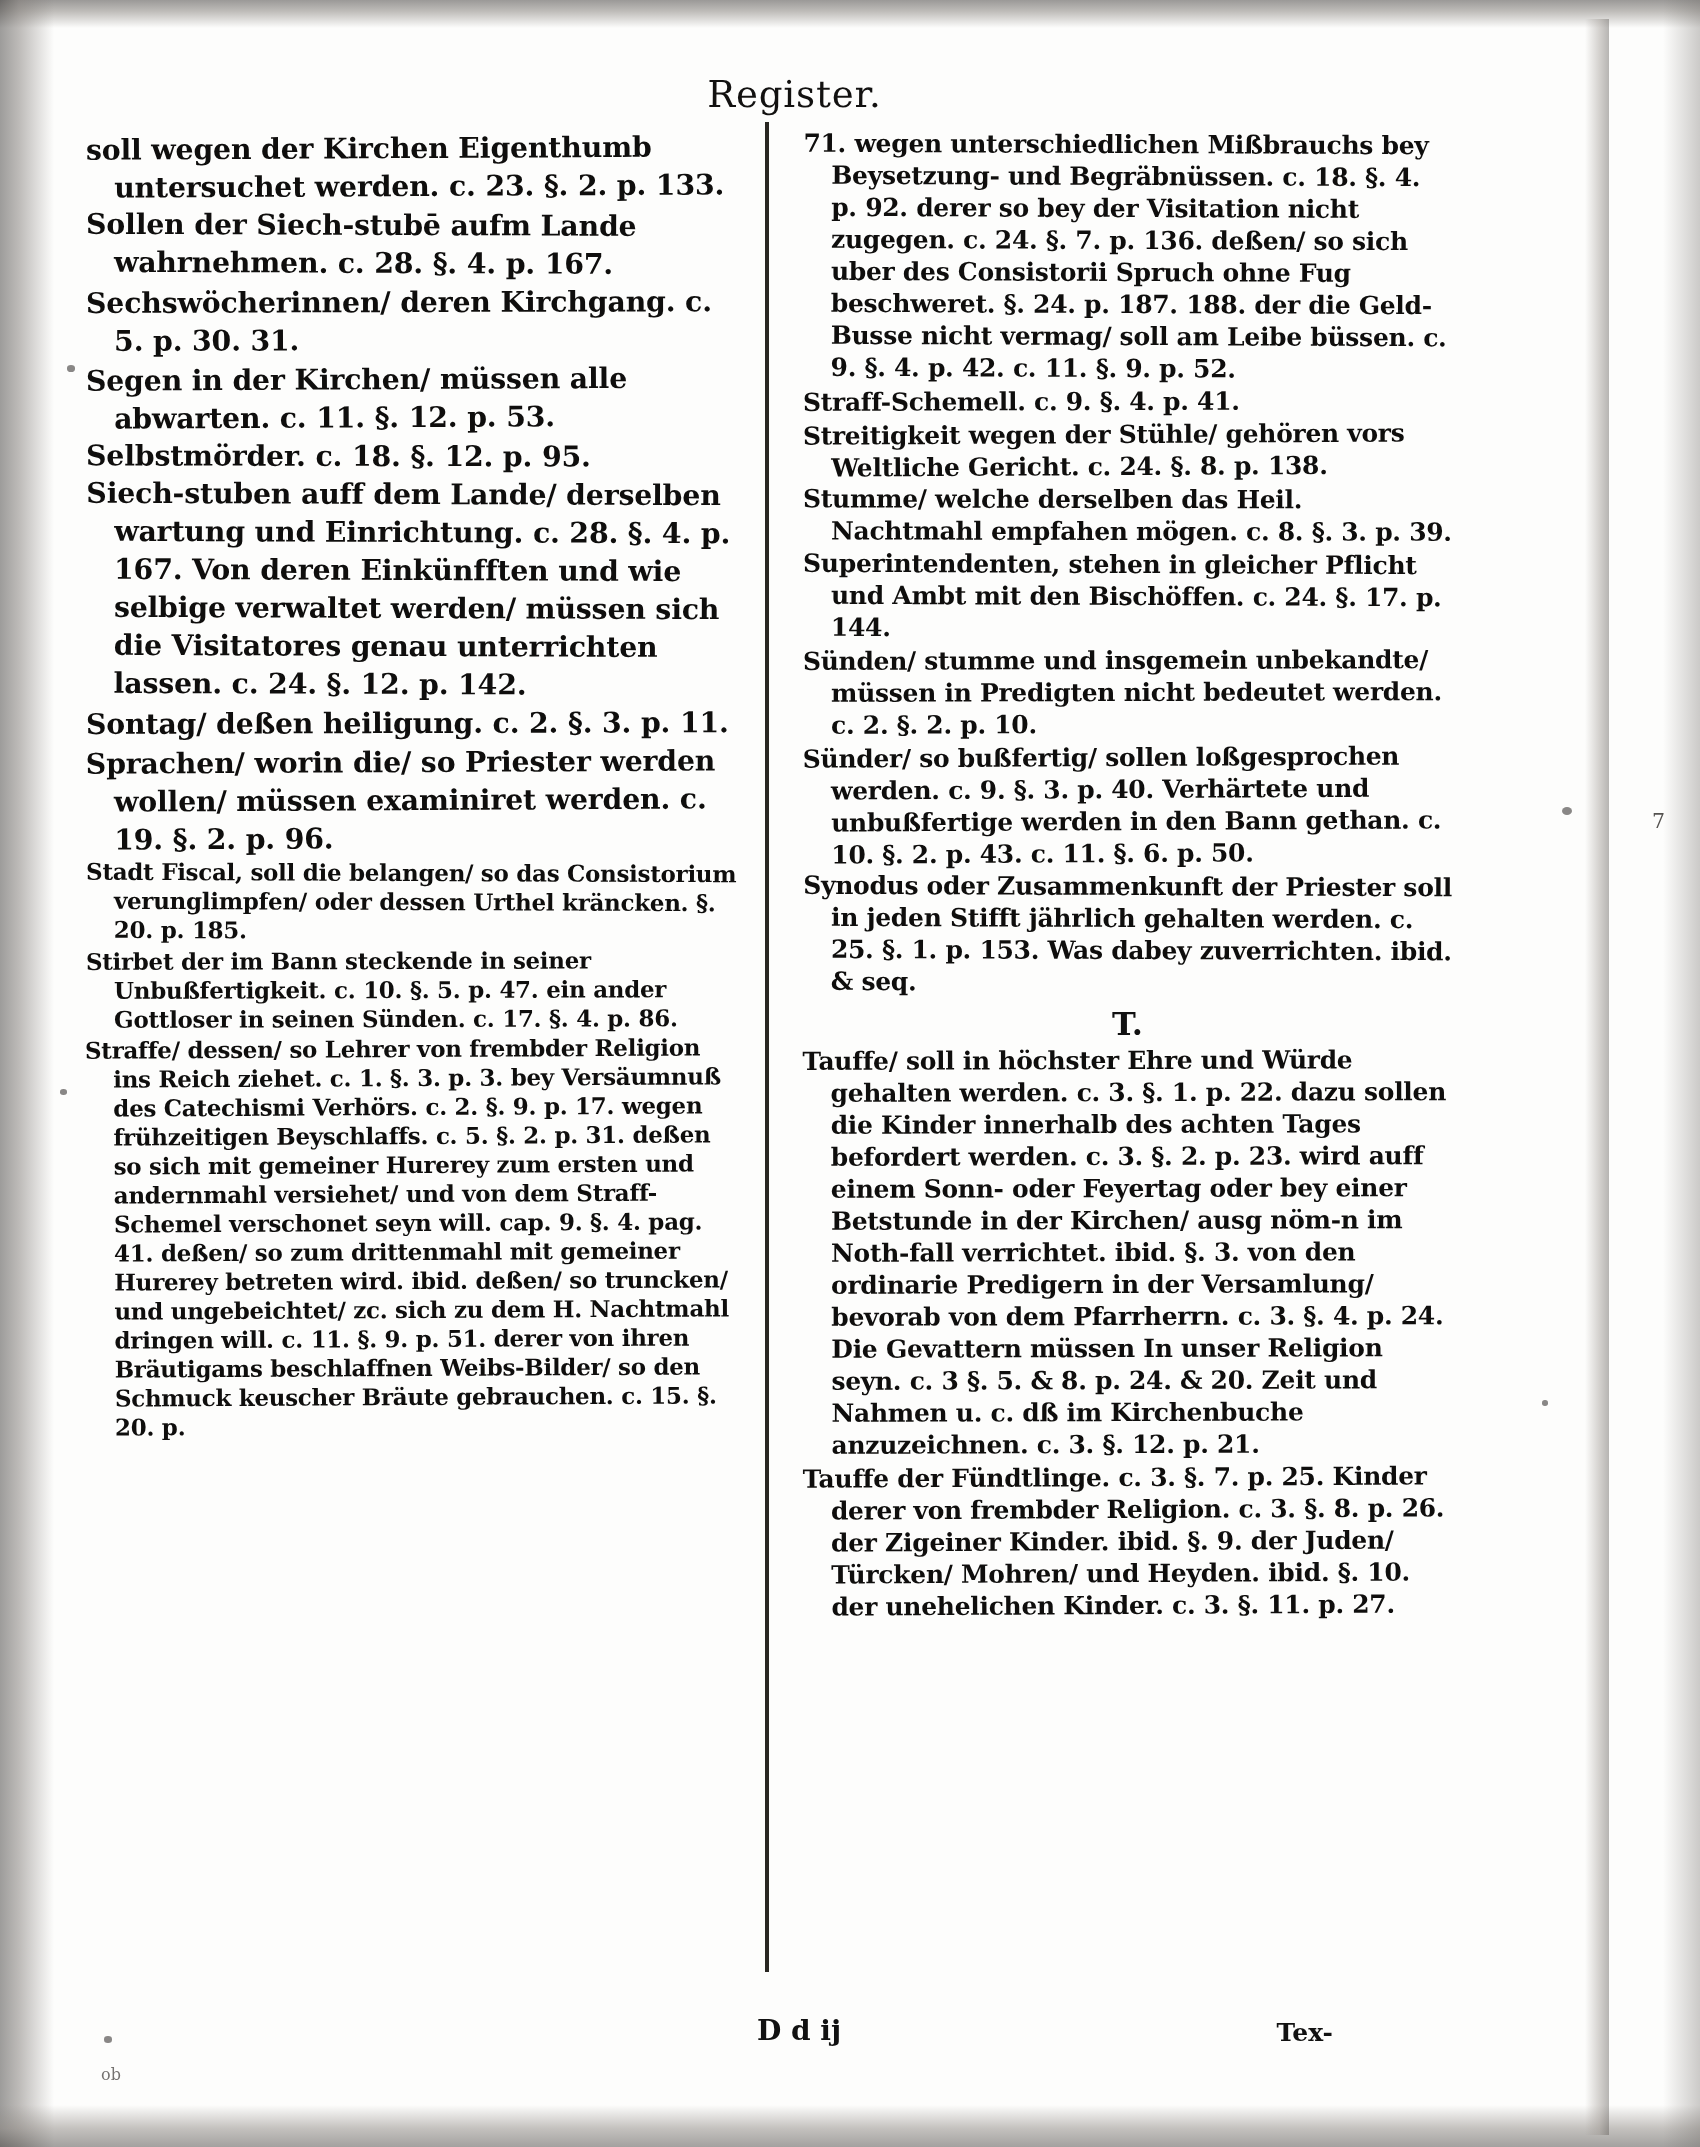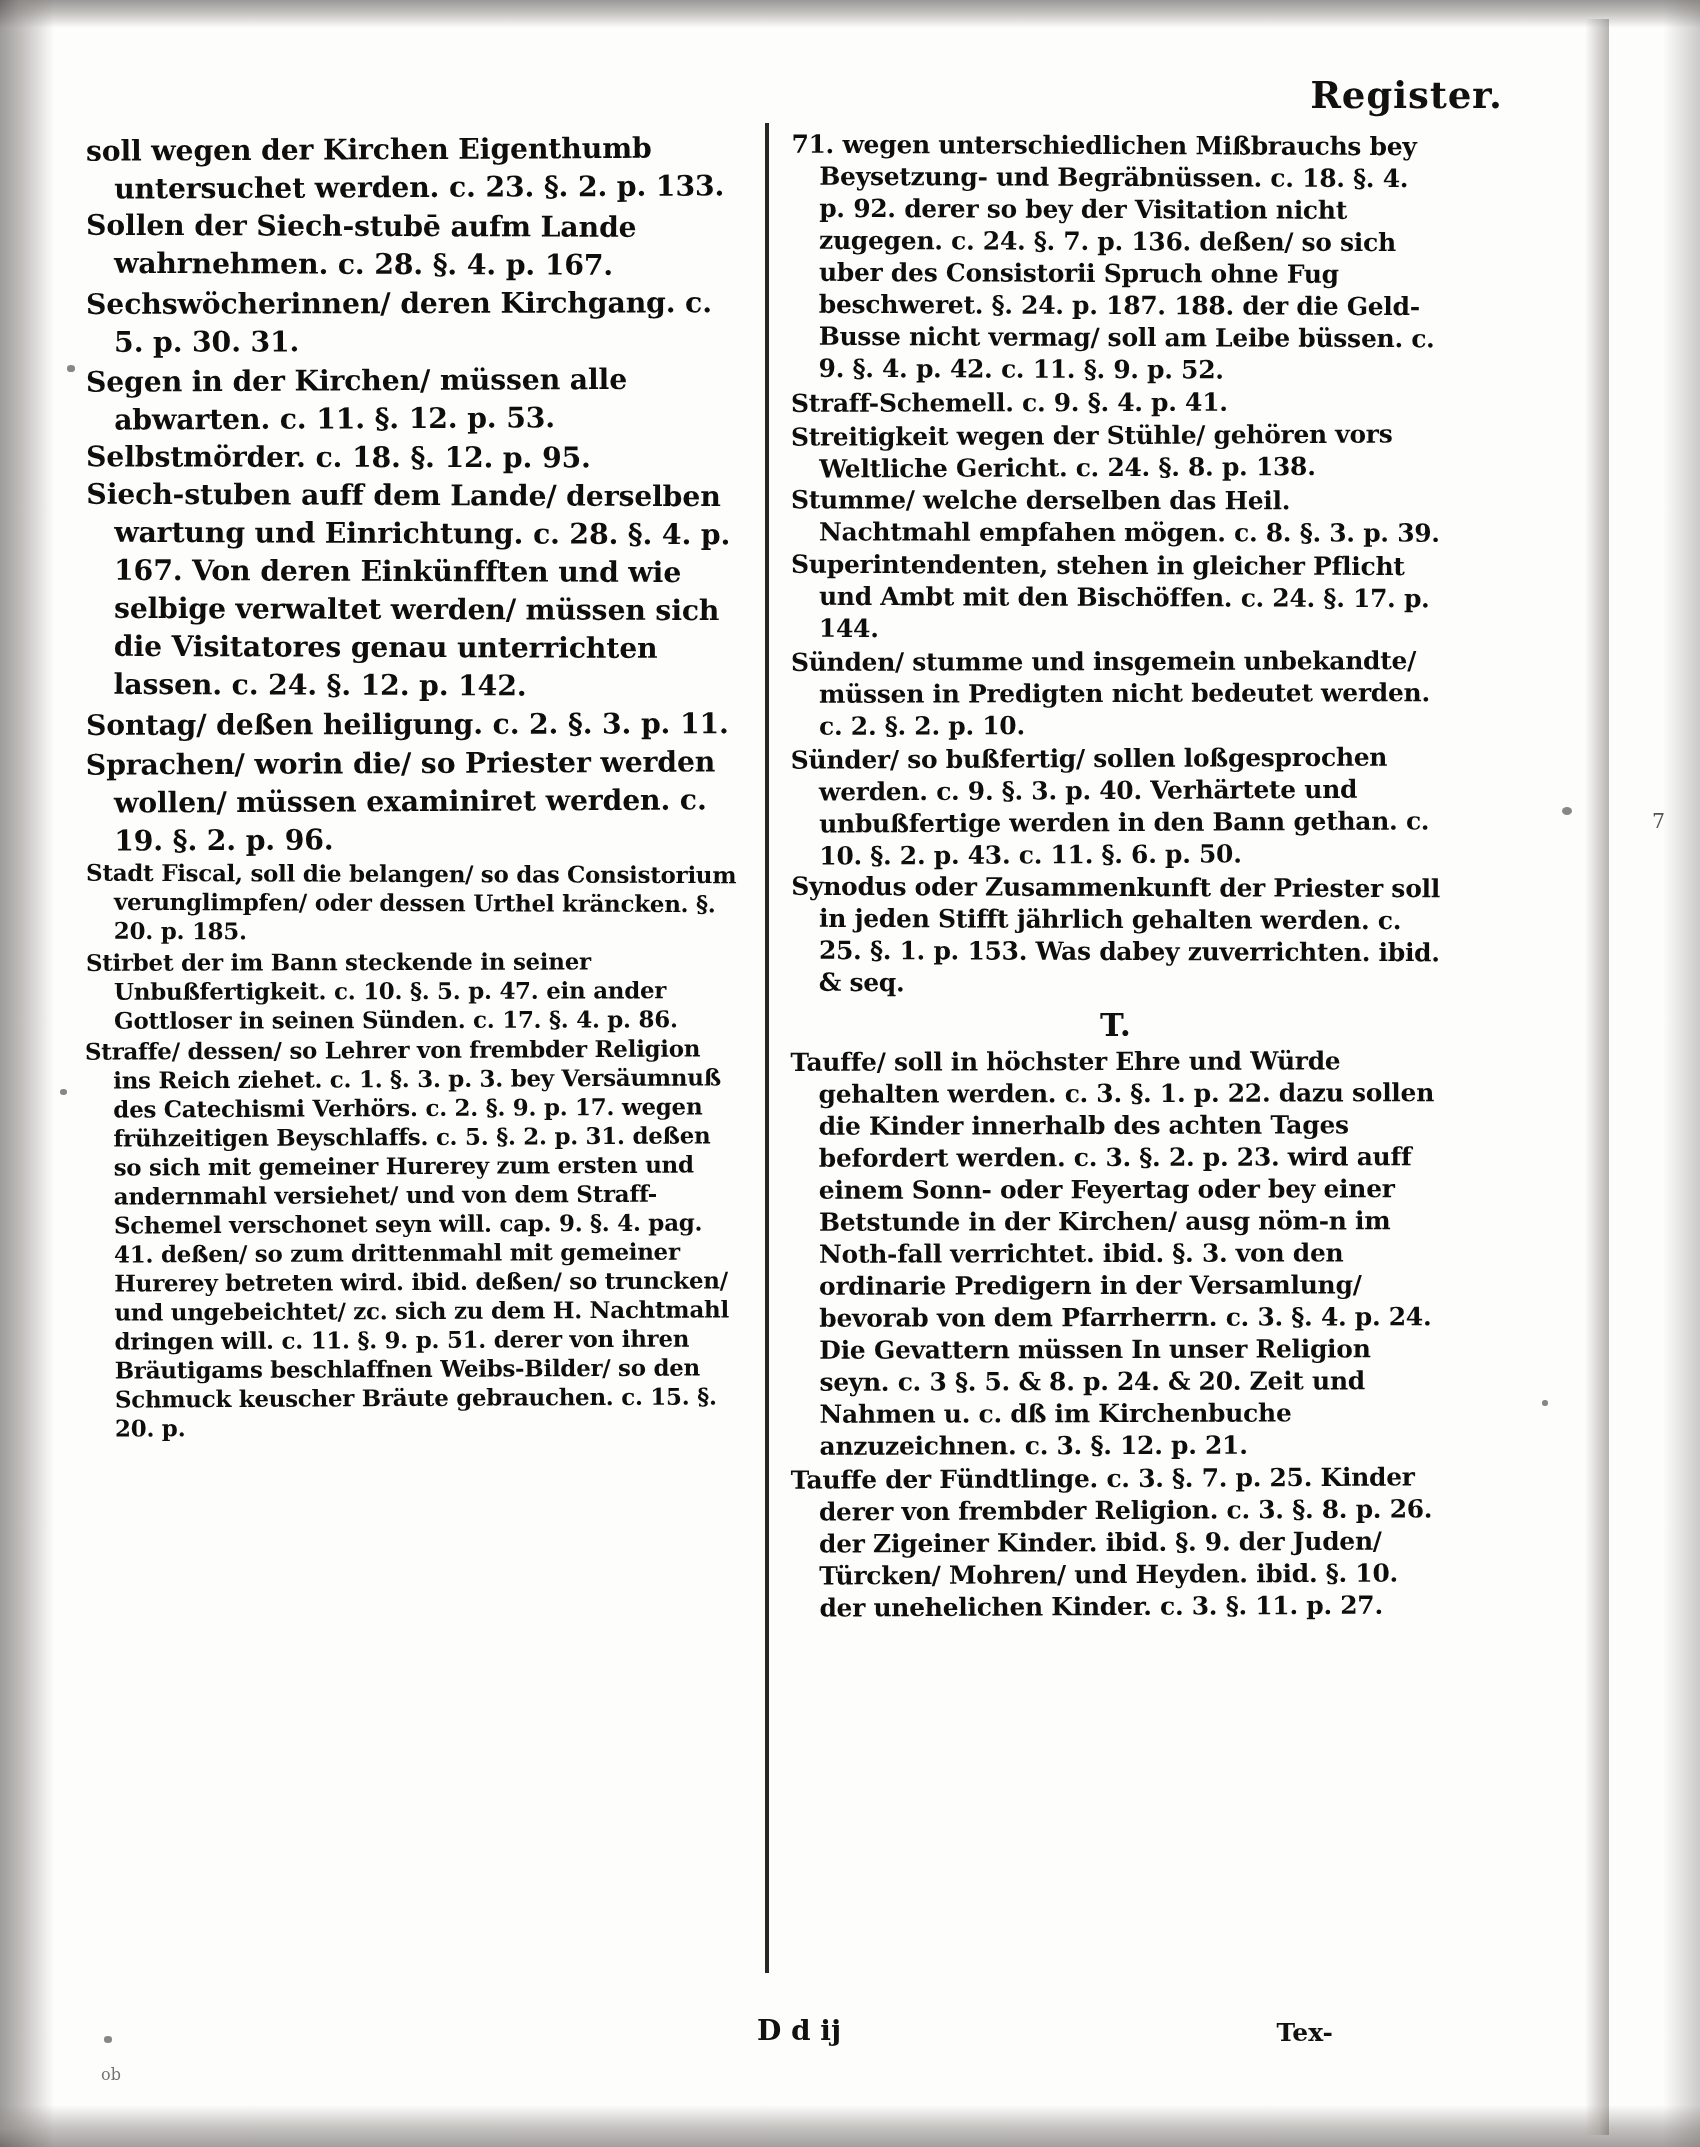--- a/index.html
+++ b/index.html
@@ -52,33 +52,33 @@
   
   .content {
     position: absolute;
     left: 86px;
     top: 73px;
     width: 1417px;
     height: 1976px;
   }
 
   .page-header {
-    text-align: right;
+    text-align: center;
     font-size: 37px;
-    font-weight: bold;
+    font-weight: normal;
     letter-spacing: 0.9px;
     color: #121110;
     margin: 0 0 13px 0;
     transform: skewX(-0.4deg);
   }
 
   .columns {
     position: relative;
     display: flex;
-    gap: 0;
+    gap: 12px;
     align-items: flex-start;
   }
   .col {
     width: 677px;
     box-sizing: border-box;
   }
   .col-left  { padding-right: 22.4px; }
   .col-right { padding-left: 28px; }
 
   .col-rule {

